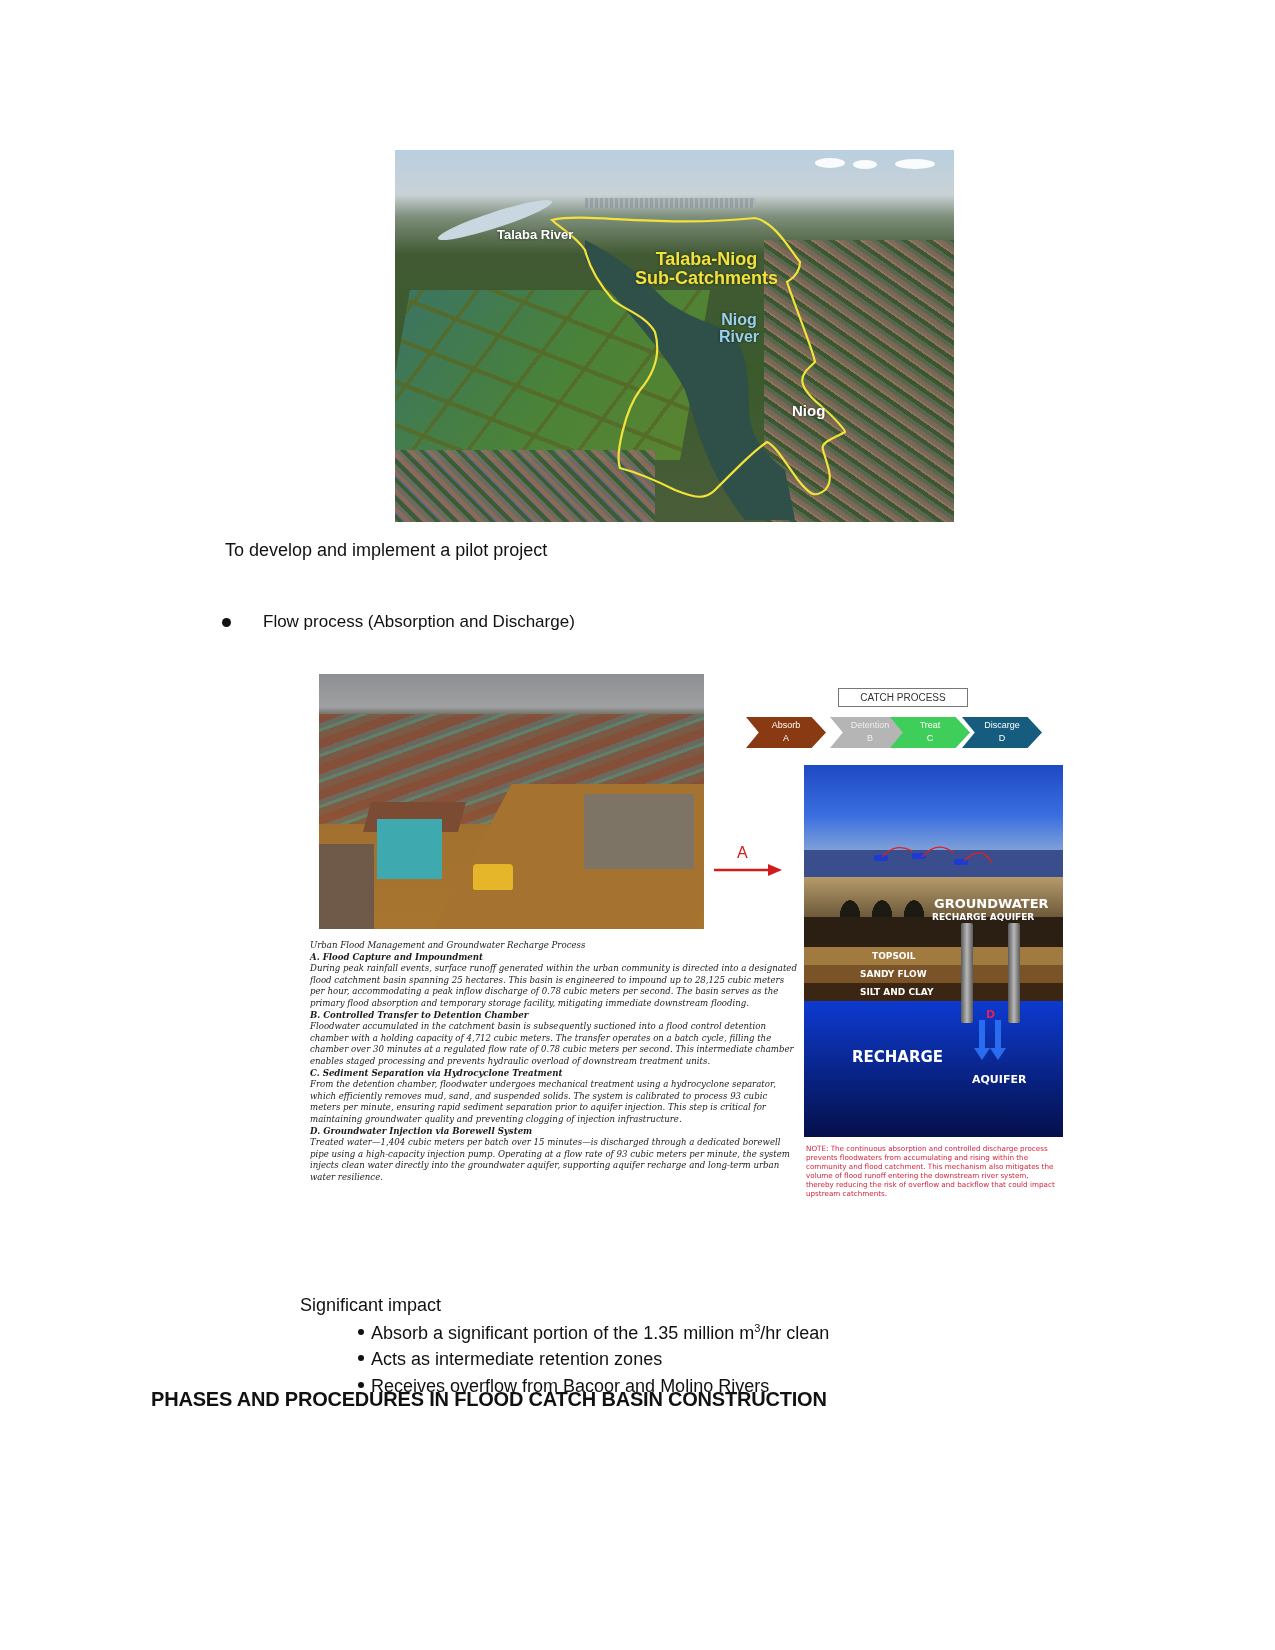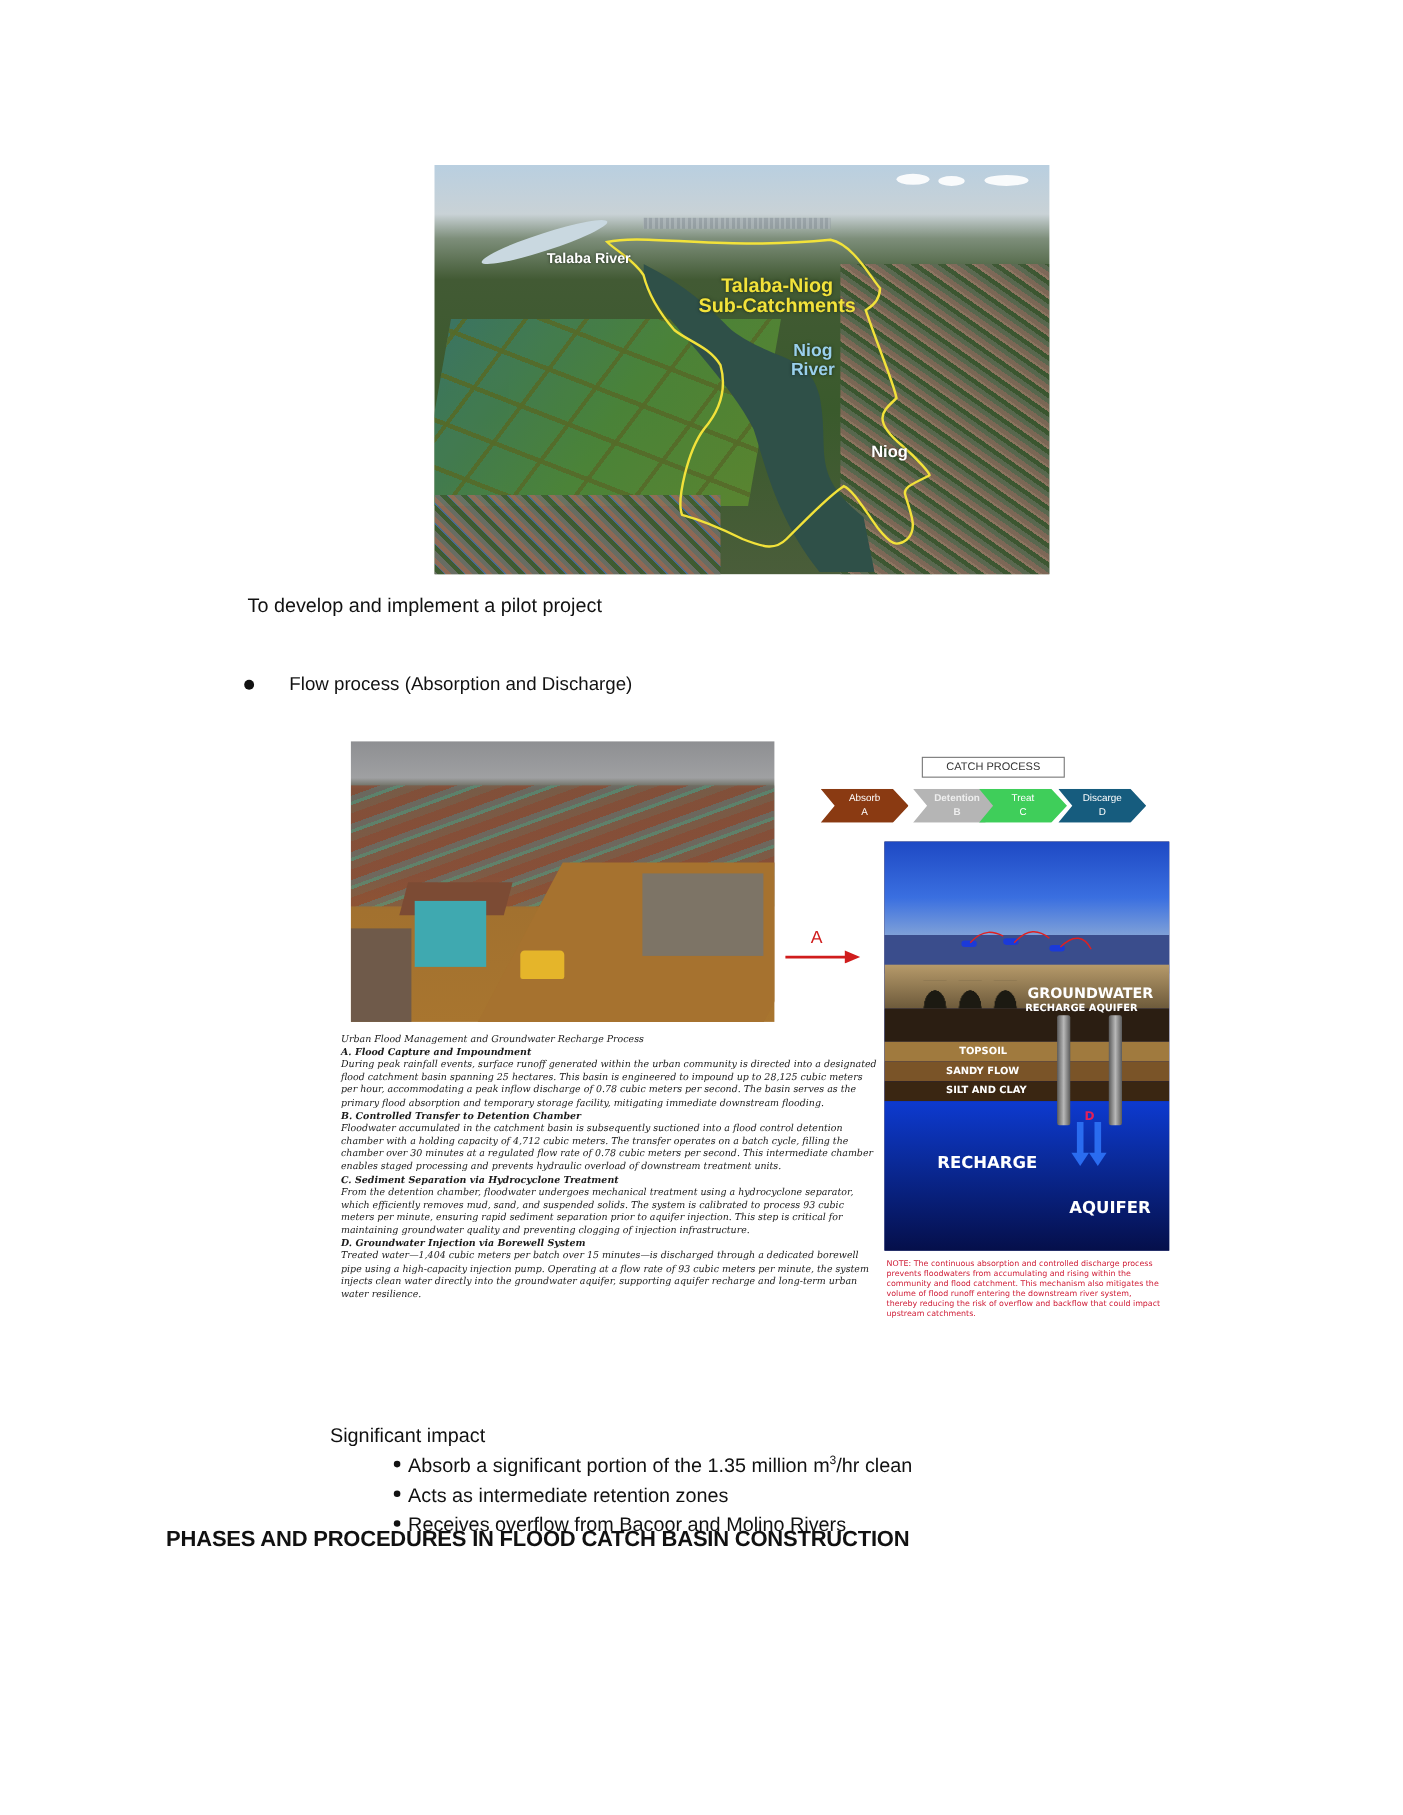--- a/index.html
+++ b/index.html
@@ -56,21 +56,21 @@
   #arrow-a { left: 712px; top: 844px; width: 72px; height: 32px; }
   #arrow-a-label { position: absolute; left: 25px; top: 0; color: #d01c1c; font-size: 16px; }
 
   
   #flow-title { left: 838px; top: 688px; width: 128px; height: 17px; border: 1px solid #777;
     font-size: 10px; color: #333; text-align: center; line-height: 17px; background: #fff; }
   .chev { position: absolute; top: 717px; width: 80px; height: 31px; color: #fff; font-size: 9px;
     text-align: center; line-height: 13px; padding-top: 2px; box-sizing: border-box;
     clip-path: polygon(0 0, 82% 0, 100% 50%, 82% 100%, 0 100%, 16% 50%); }
   #chev-a { left: 746px; background: #8a3a12; }
-  #chev-b { left: 830px; background: #b5b5b5; color: #eee; font-weight: bold; }
+  #chev-b { left: 830px; background: #b5b5b5; color: #eee; }
   #chev-c { left: 890px; background: #3fce5a; }
   #chev-d { left: 962px; background: #165c7e; }
   .chev span { display: block; }
 
   
   #gw { left: 804px; top: 765px; width: 259px; height: 372px; overflow: hidden; background: #031060; }
   #gw .sky { position: absolute; left: 0; top: 0; width: 100%; height: 85px;
     background: linear-gradient(180deg, #1e49c4 0%, #3a6fe0 60%, #7ea0d8 100%); }
   #gw .water { position: absolute; left: 0; top: 85px; width: 100%; height: 35px; background: #3a4d8c; }
   #gw .bank { position: absolute; left: 0; top: 112px; width: 100%; height: 40px;
@@ -86,21 +86,21 @@
   #gw .pipe { position: absolute; top: 158px; width: 12px; height: 100px;
     background: linear-gradient(90deg,#5a5a5a,#b8b8b8,#5a5a5a); border-radius: 2px; }
   #gw .pipe.p1 { left: 157px; } #gw .pipe.p2 { left: 204px; }
   #gw .gwtxt { position: absolute; color: #fff; font-weight: bold; font-family: "DejaVu Sans", sans-serif; white-space: nowrap; }
   #gw-title { left: 130px; top: 131px; font-size: 13px; }
   #gw-sub { left: 128px; top: 147px; font-size: 9px; }
   #gw-topsoil { left: 68px; top: 186px; font-size: 9px; }
   #gw-sandy { left: 56px; top: 204px; font-size: 9px; }
   #gw-silt { left: 56px; top: 222px; font-size: 9px; }
   #gw-recharge { left: 48px; top: 283px; font-size: 15px; }
-  #gw-aquifer-lbl { left: 168px; top: 308px; font-size: 15px; margin-top: 16px; }
+  #gw-aquifer-lbl { left: 168px; top: 308px; font-size: 11px; }
   #gw-d { left: 182px; top: 243px; font-size: 11px; color: #e0205a !important; font-weight: normal; }
   #gw .down { position: absolute; top: 255px; width: 6px; height: 30px; background: #2a6cf0; }
   #gw .down::after { content: ""; position: absolute; left: -5px; bottom: -10px; border-left: 8px solid transparent;
     border-right: 8px solid transparent; border-top: 12px solid #2a6cf0; }
   #gw .down.d1 { left: 175px; } #gw .down.d2 { left: 191px; }
   #gw .boat { position: absolute; top: 90px; width: 14px; height: 6px; background: #1b3ad8; border-radius: 3px; }
   #gw .scribble { position: absolute; left: 60px; top: 74px; width: 150px; height: 40px; }
 
   
   #note { left: 806px; top: 1144px; width: 250px; font-family: "DejaVu Sans", sans-serif;

